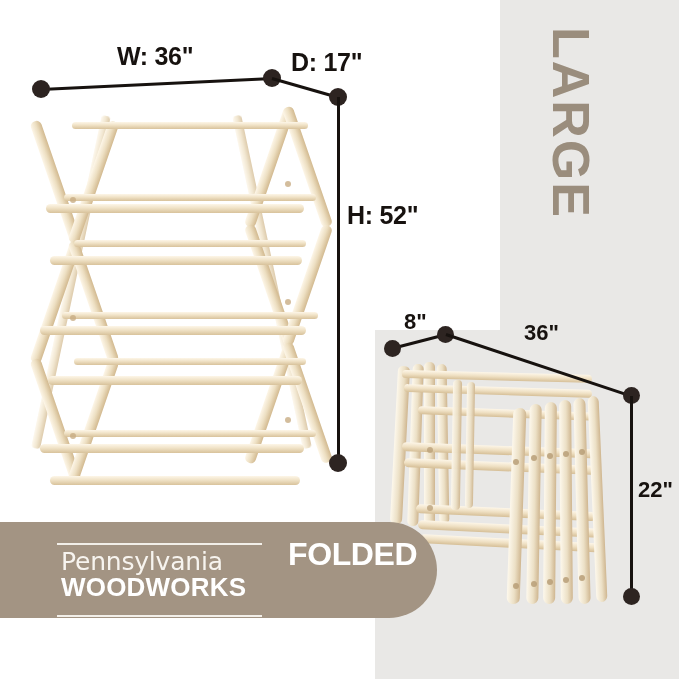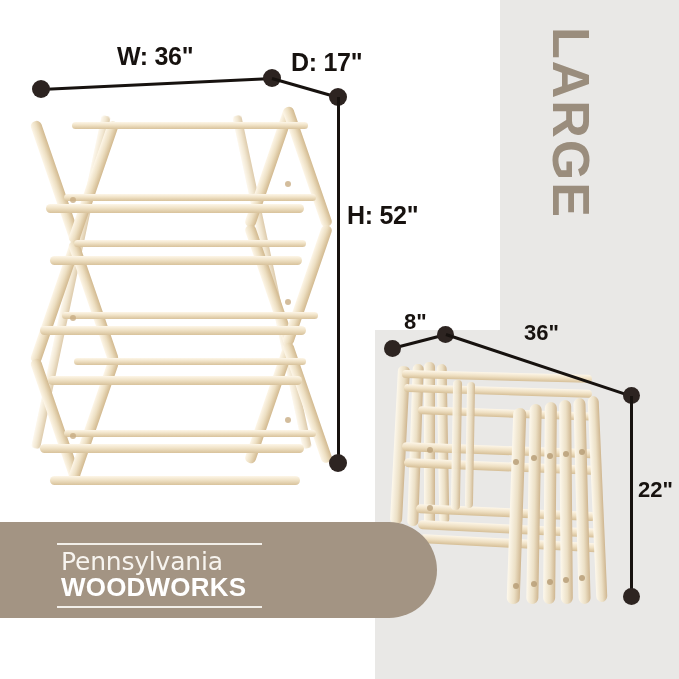--- a/index.html
+++ b/index.html
@@ -84,21 +84,21 @@
     height:2px;background:#f2efe9;width:100%;
   }
   .logo-name{
     font-size:25px;color:#f7f4ef;letter-spacing:-0.2px;
     line-height:1.0;padding:4px 0 0 4px;
     font-family:"DejaVu Sans", sans-serif;
     font-weight:400;
   }
   .logo-sub{
     font-size:26px;color:#ffffff;font-weight:bold;
-    letter-spacing:0.2px;line-height:1.05;padding:0 0 5px 4px;
+    letter-spacing:0.2px;line-height:1.05;padding:0 0 14px 4px;
   }
   .folded-title{
     position:absolute;
     left:288px;top:538px;
     font-size:32px;font-weight:bold;color:#ffffff;
     line-height:1.06;letter-spacing:-0.4px;
   }
 
   
   .rack{position:absolute;}
@@ -282,15 +282,16 @@
   <div class="banner"></div>
 
   <div class="logo-block">
     <div class="logo-rule"></div>
     <div class="logo-name">Pennsylvania</div>
     <div class="logo-sub">WOODWORKS</div>
     <div class="logo-rule"></div>
   </div>
 
   <div class="folded-title">
+    <div>FOLDED</div>
   </div>
 
 </div>
 
 </body></html>

